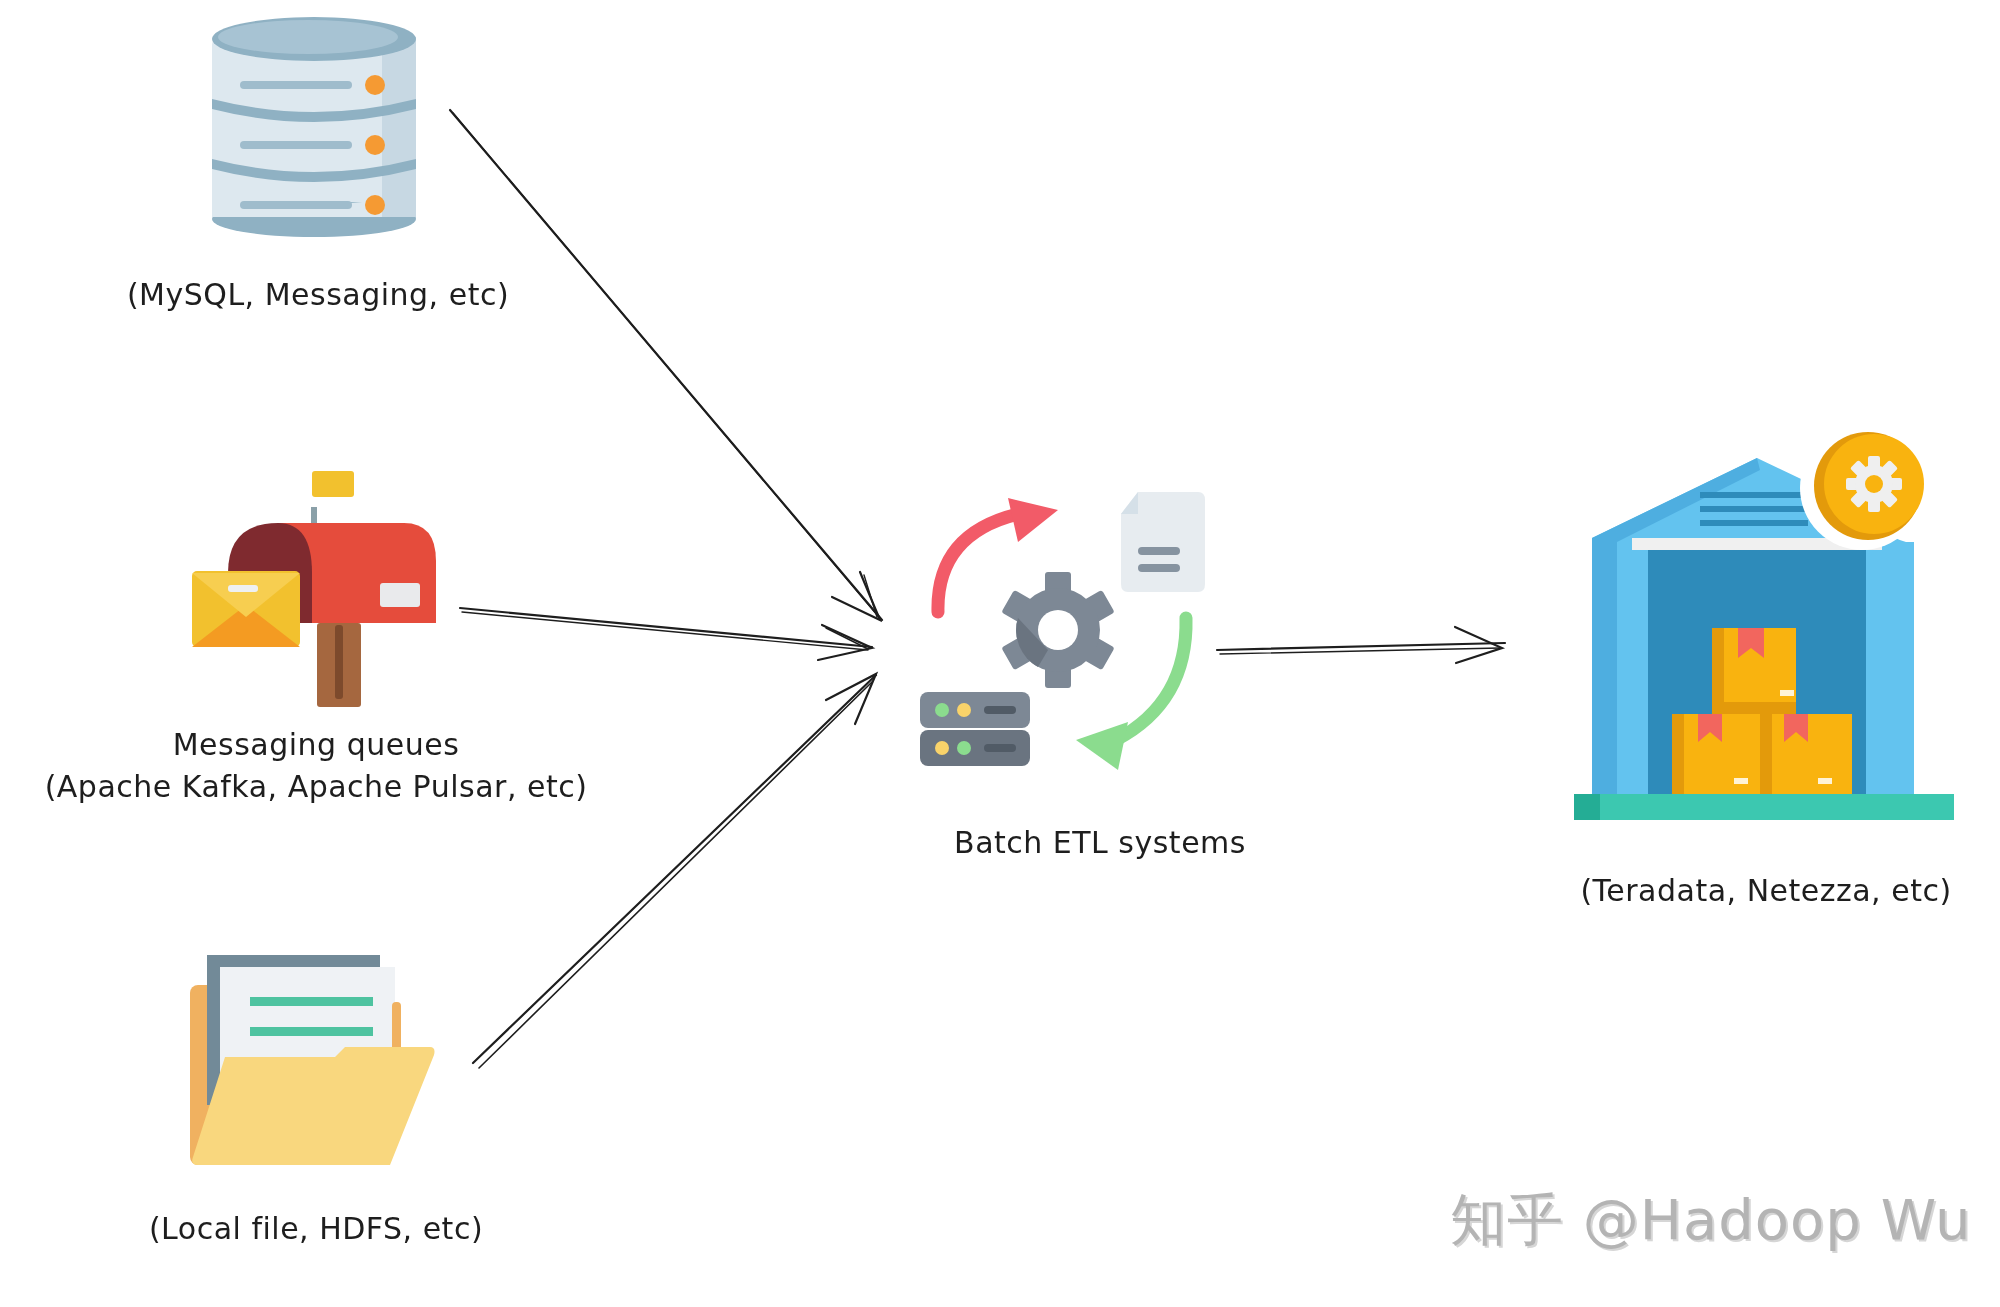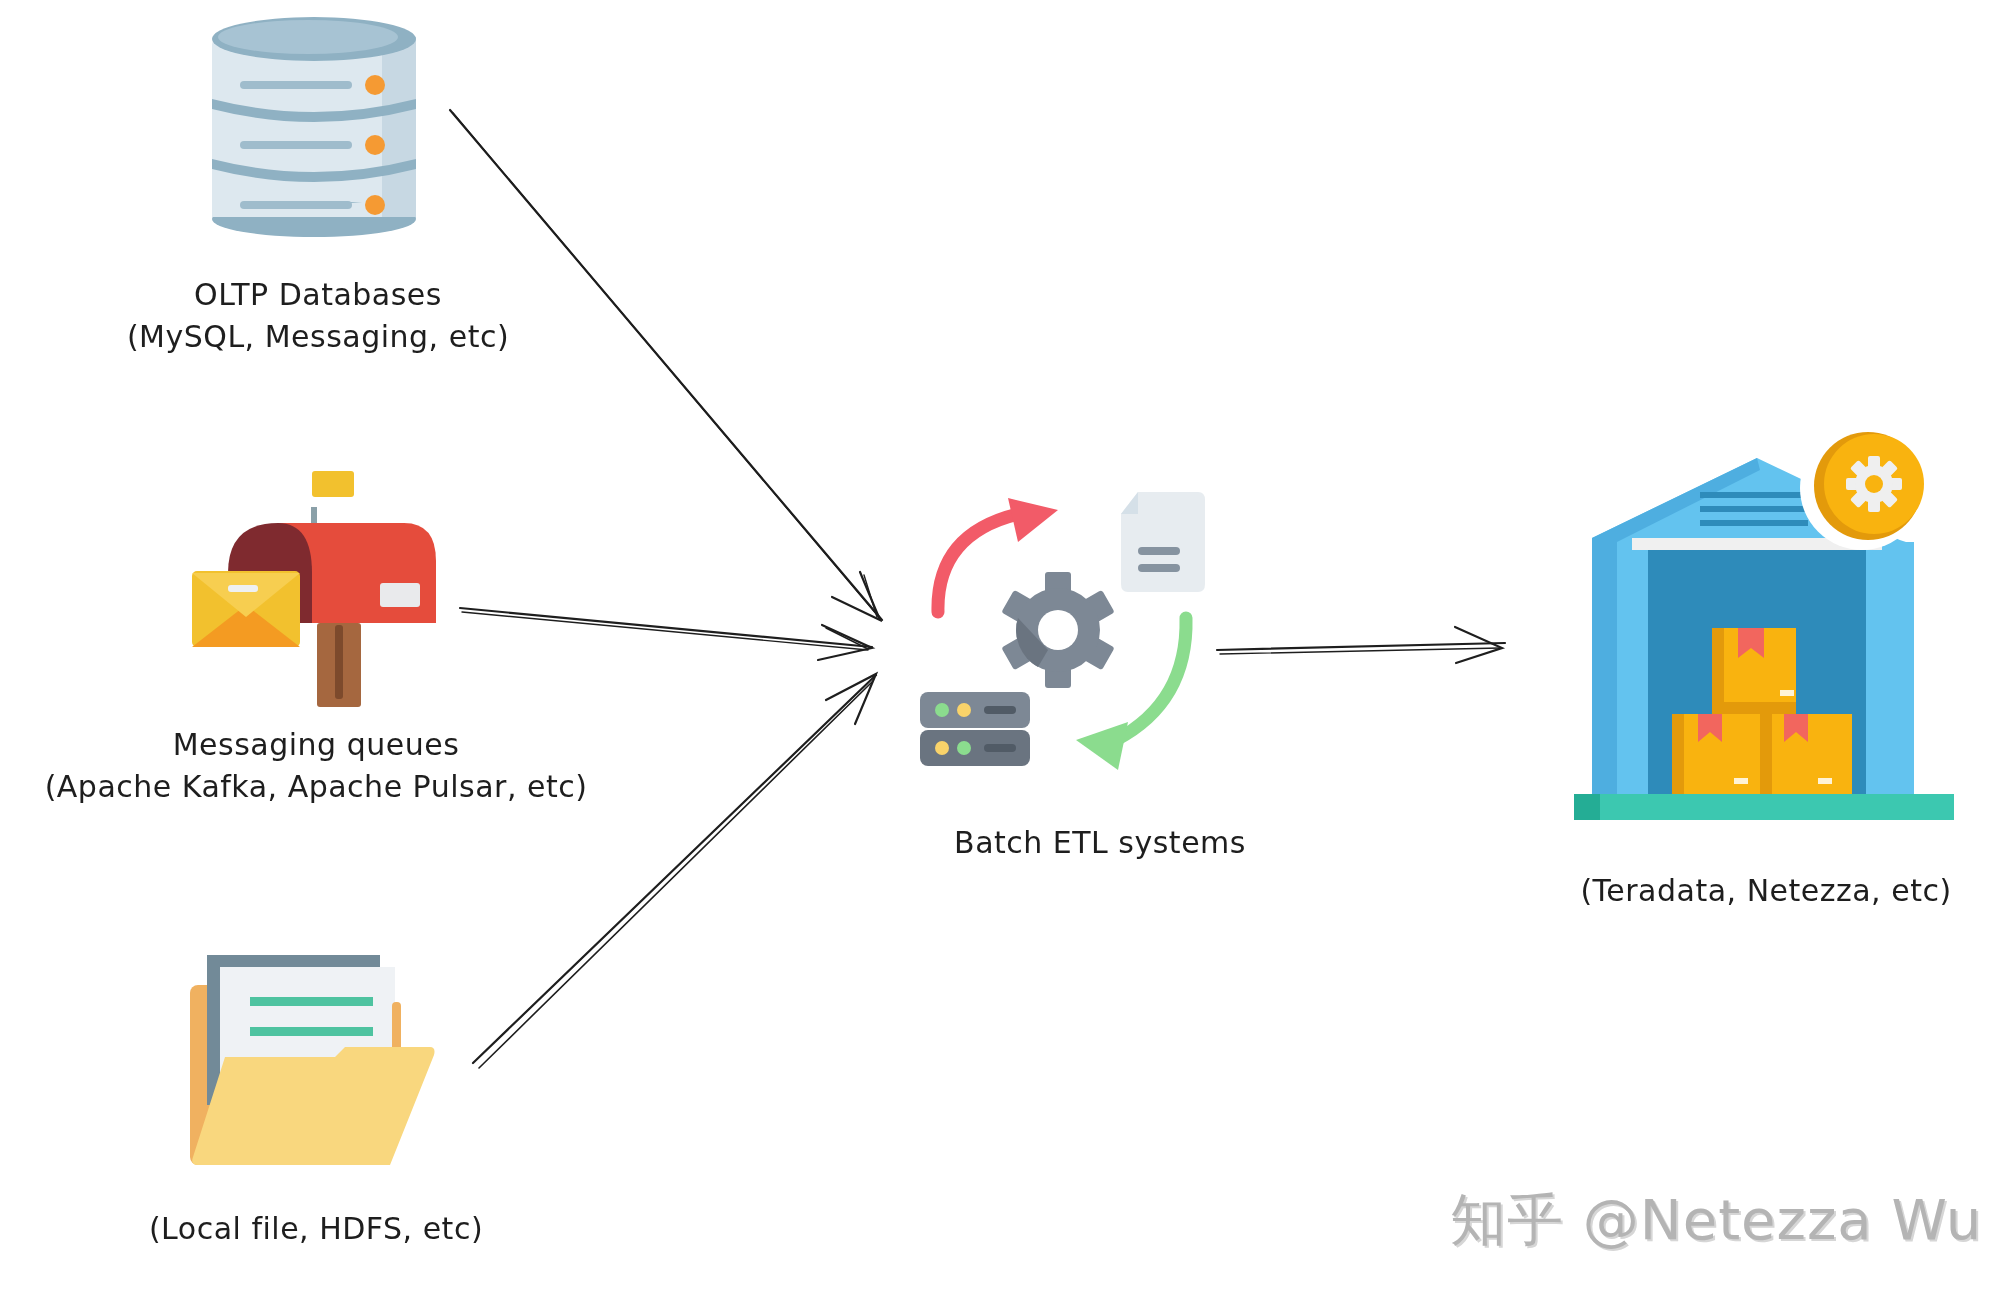--- a/index.html
+++ b/index.html
@@ -58,21 +58,20 @@
     <path d="M0 142 Q102 168 204 142 L204 152 Q102 178 0 152 Z" fill="#8fb1c3"></path>
     <rect x="28" y="64" width="112" height="8" rx="4" fill="#9fbccc"></rect>
     <rect x="28" y="124" width="112" height="8" rx="4" fill="#9fbccc"></rect>
     <rect x="28" y="184" width="112" height="8" rx="4" fill="#9fbccc"></rect>
     <circle cx="163" cy="68" r="10" fill="#f59a33"></circle>
     <circle cx="163" cy="128" r="10" fill="#f59a33"></circle>
     <circle cx="163" cy="188" r="10" fill="#f59a33"></circle>
   </svg>
 </div>
 <div class="label" style="left:318px; top:274px;">
-  <span class="line">OLTP Databases</span>
   <span class="line">(MySQL, Messaging, etc)</span>
 </div>
 
 <div class="node" style="left:192px; top:465px;">
   <svg width="250" height="245" viewBox="0 0 250 245" style="position:relative">
     <rect x="119" y="42" width="6" height="30" fill="#8aa0a8"></rect>
     <rect x="120" y="6" width="42" height="26" rx="3" fill="#f2c12e"></rect>
     <path d="M86 58 L212 58 Q244 58 244 96 L244 158 L86 158 Z" fill="#e54c3c"></path>
     <path d="M86 58 Q36 58 36 108 L36 158 L120 158 L120 108 Q120 58 86 58 Z" fill="#7f2a2f"></path>
     <rect x="188" y="118" width="40" height="24" rx="3" fill="#e9eaec"></rect>
@@ -189,13 +188,13 @@
         <circle r="19"></circle>
       </g>
       <circle cx="312" cy="54" r="9" fill="#f9b30f"></circle>
     </g>
   </svg>
 </div>
 <div class="label" style="left:1766px; top:870px;">
   <span class="line">(Teradata, Netezza, etc)</span>
 </div>
 
-<div class="watermark">知乎 @Netezza Wu</div>
+<div class="watermark">知乎 @Hadoop Wu</div>
 
 </body></html>

